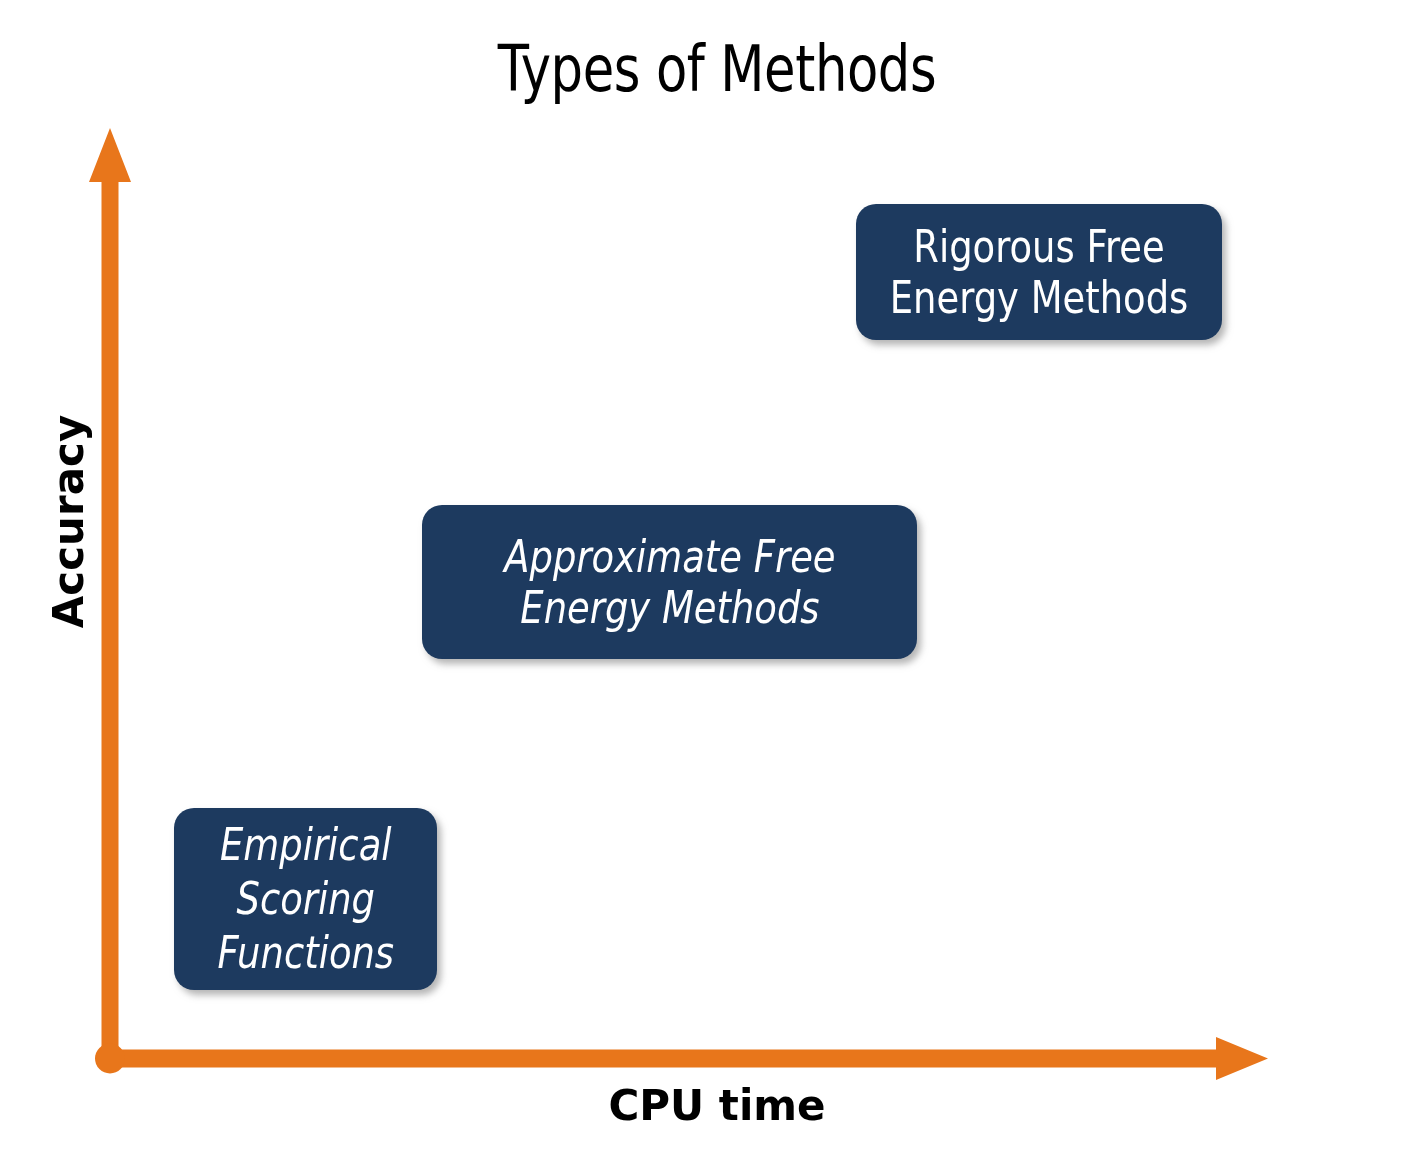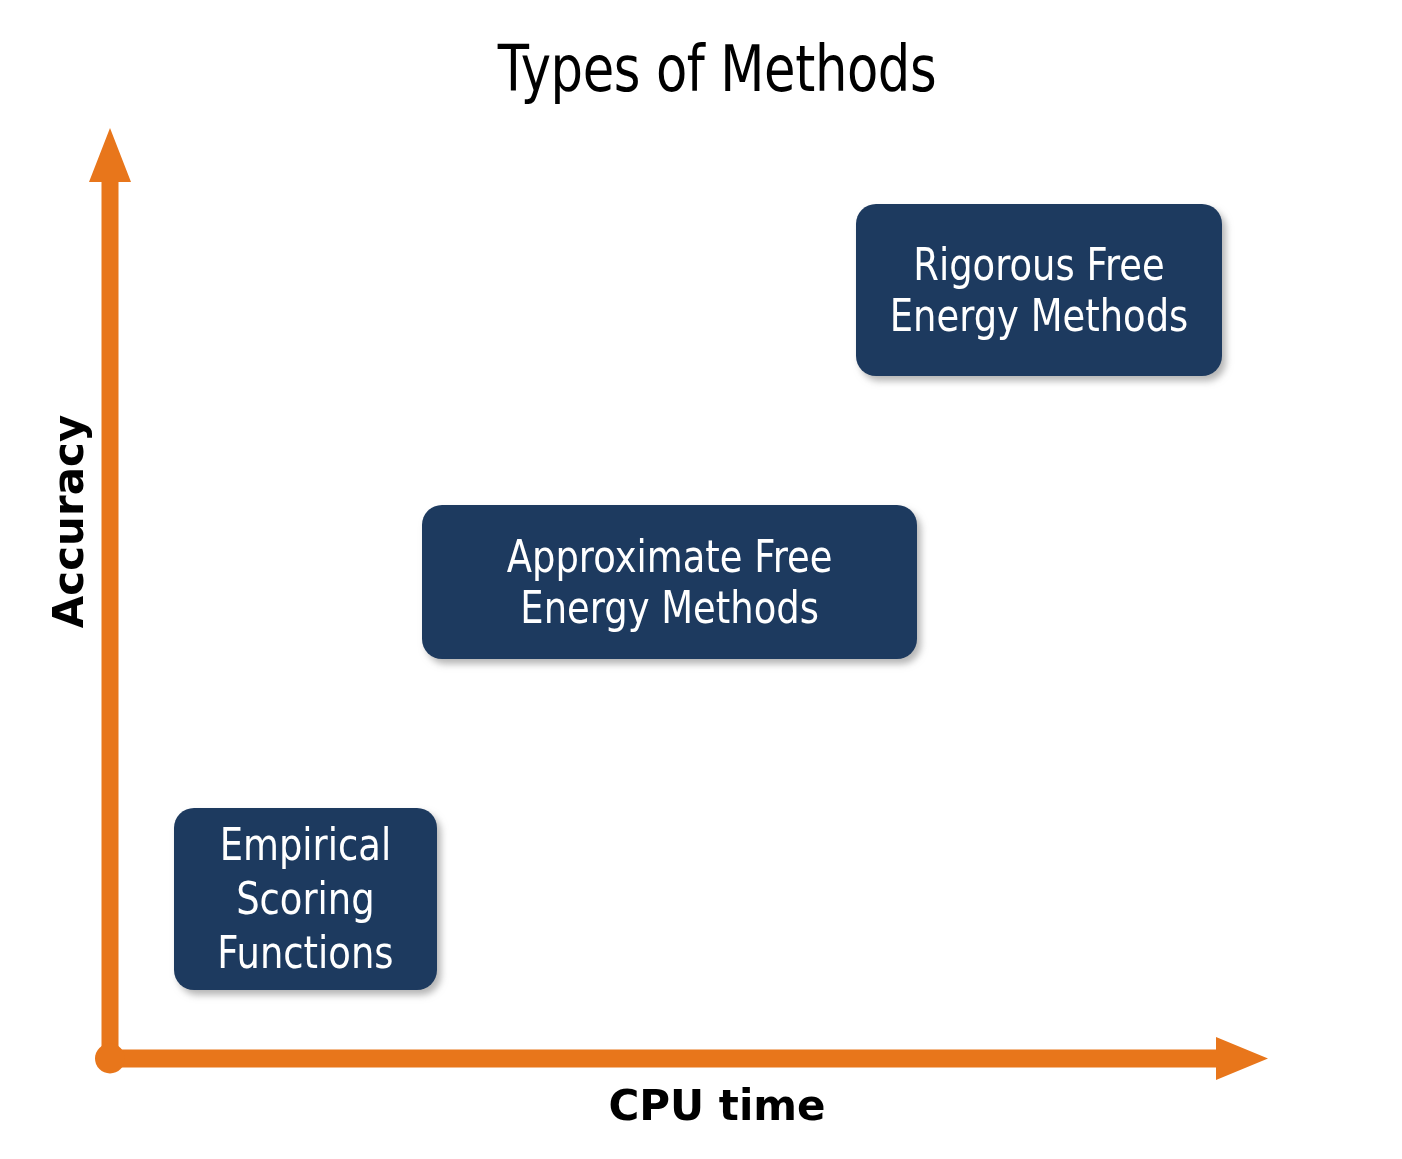--- a/index.html
+++ b/index.html
@@ -98,38 +98,40 @@
     white-space: pre-line;
     line-height: 1.14;
     transform: scaleX(0.82);
     transform-origin: 50% 50%;
   }
 
   #box-rigorous {
     left: 840px;
     top: 204px;
     width: 366px;
-    height: 172px;
+    height: 136px;
     align-items: center;
   }
   #box-rigorous .method-box-text { font-size: 45px; }
 
   #box-approximate {
     left: 406px;
     top: 505px;
     width: 495px;
     height: 154px;
+    font-style: italic;
   }
   #box-approximate .method-box-text { font-size: 45px; }
 
   #box-empirical {
     left: 158px;
     top: 808px;
     width: 263px;
     height: 182px;
+    font-style: italic;
   }
   #box-empirical .method-box-text { font-size: 45px; line-height: 1.20; }
 </style>
 </head>
 <body>
 
 <div id="diagram">
 
   <div class="chart-title">Types of Methods</div>
 

